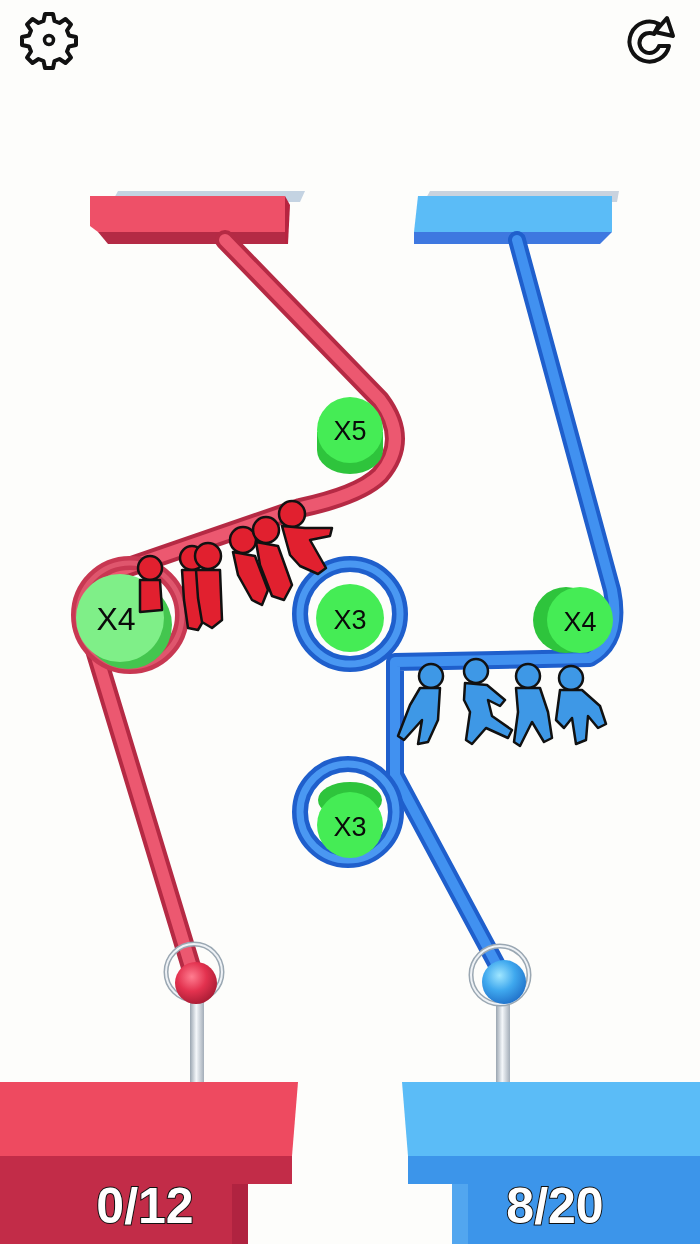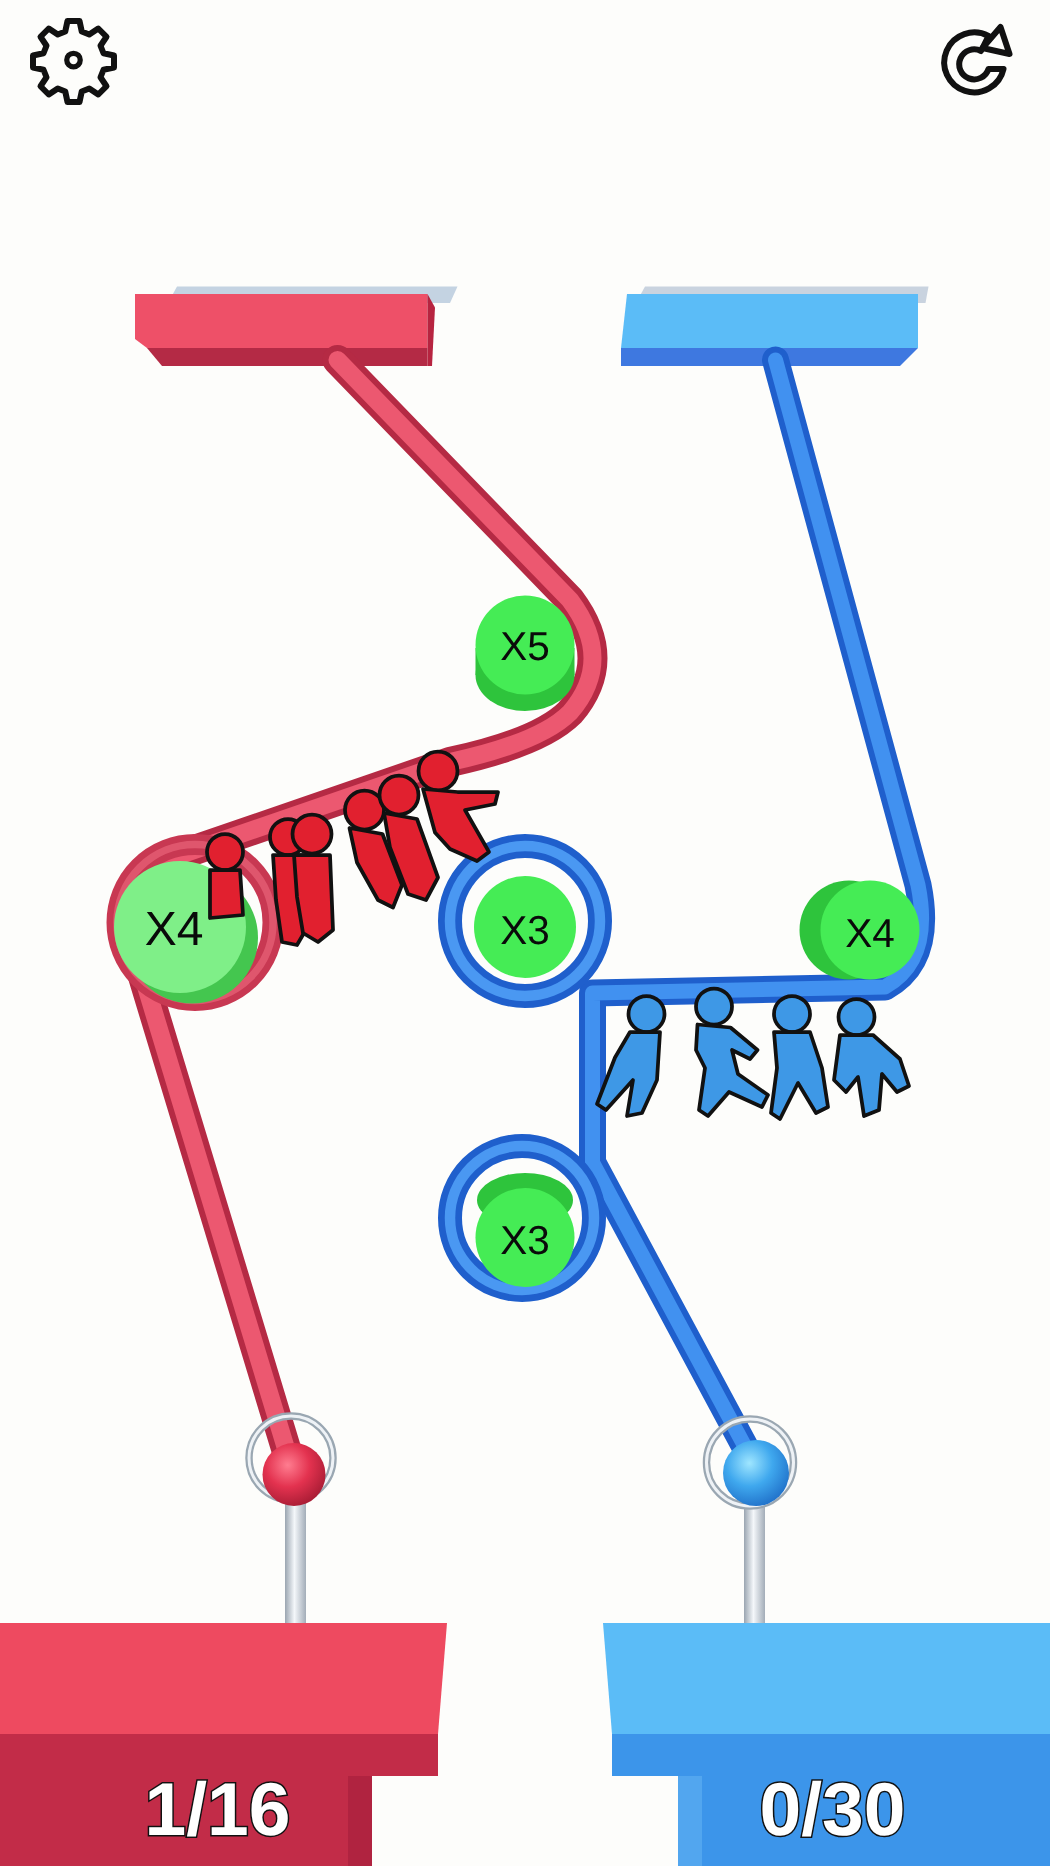--- a/index.html
+++ b/index.html
@@ -197,14 +197,14 @@
   </svg>
 </div>
 
 <div id="restart-btn" class="icon-btn">
   <svg width="60" height="60" viewBox="0 0 60 60">
     <path d="M38,14 A20,20 0 1 0 48,36 L38,36 A10,10 0 1 1 33,24 Z" fill="none" stroke="#111" stroke-width="4" stroke-linejoin="round"></path>
     <path d="M34,22 L46,8 L52,26 Z" fill="none" stroke="#111" stroke-width="4" stroke-linejoin="round"></path>
   </svg>
 </div>
 
-<div id="counter-red" class="counter">1/16</div>
-<div id="counter-blue" class="counter">0/30</div>
+<div id="counter-red" class="counter">0/12</div>
+<div id="counter-blue" class="counter">8/20</div>
 
 </body></html>

